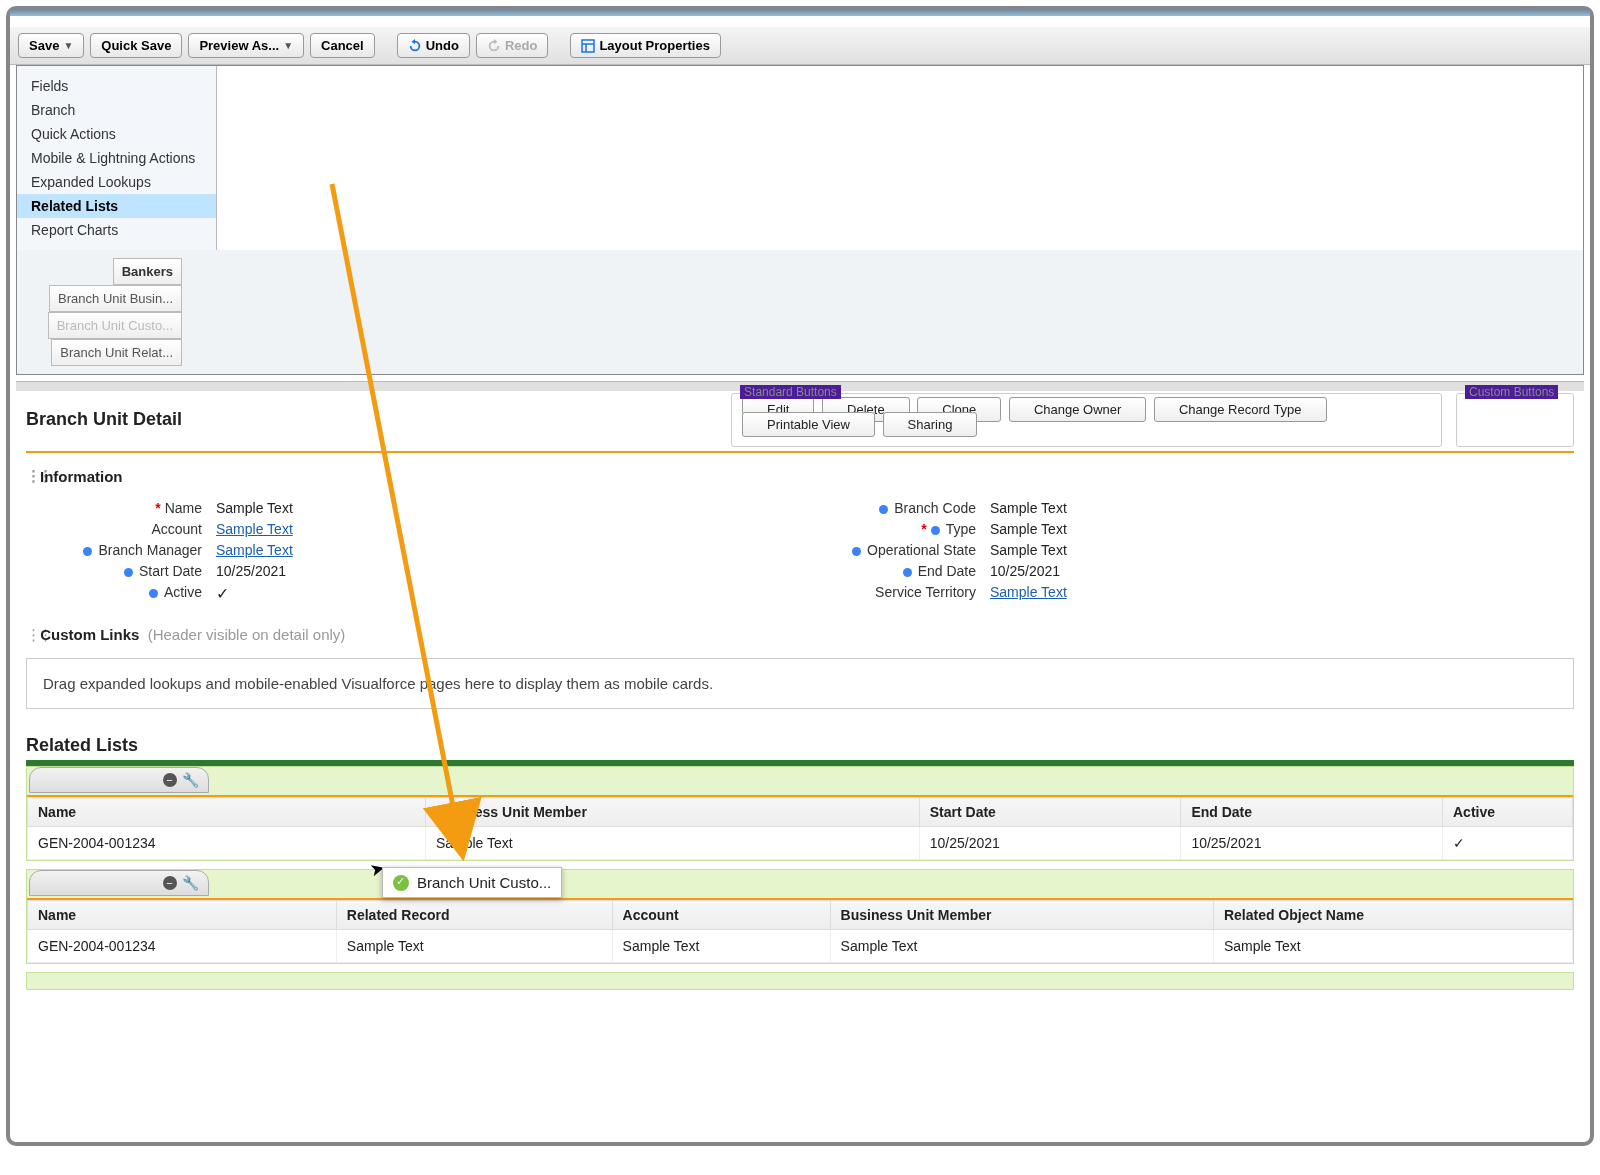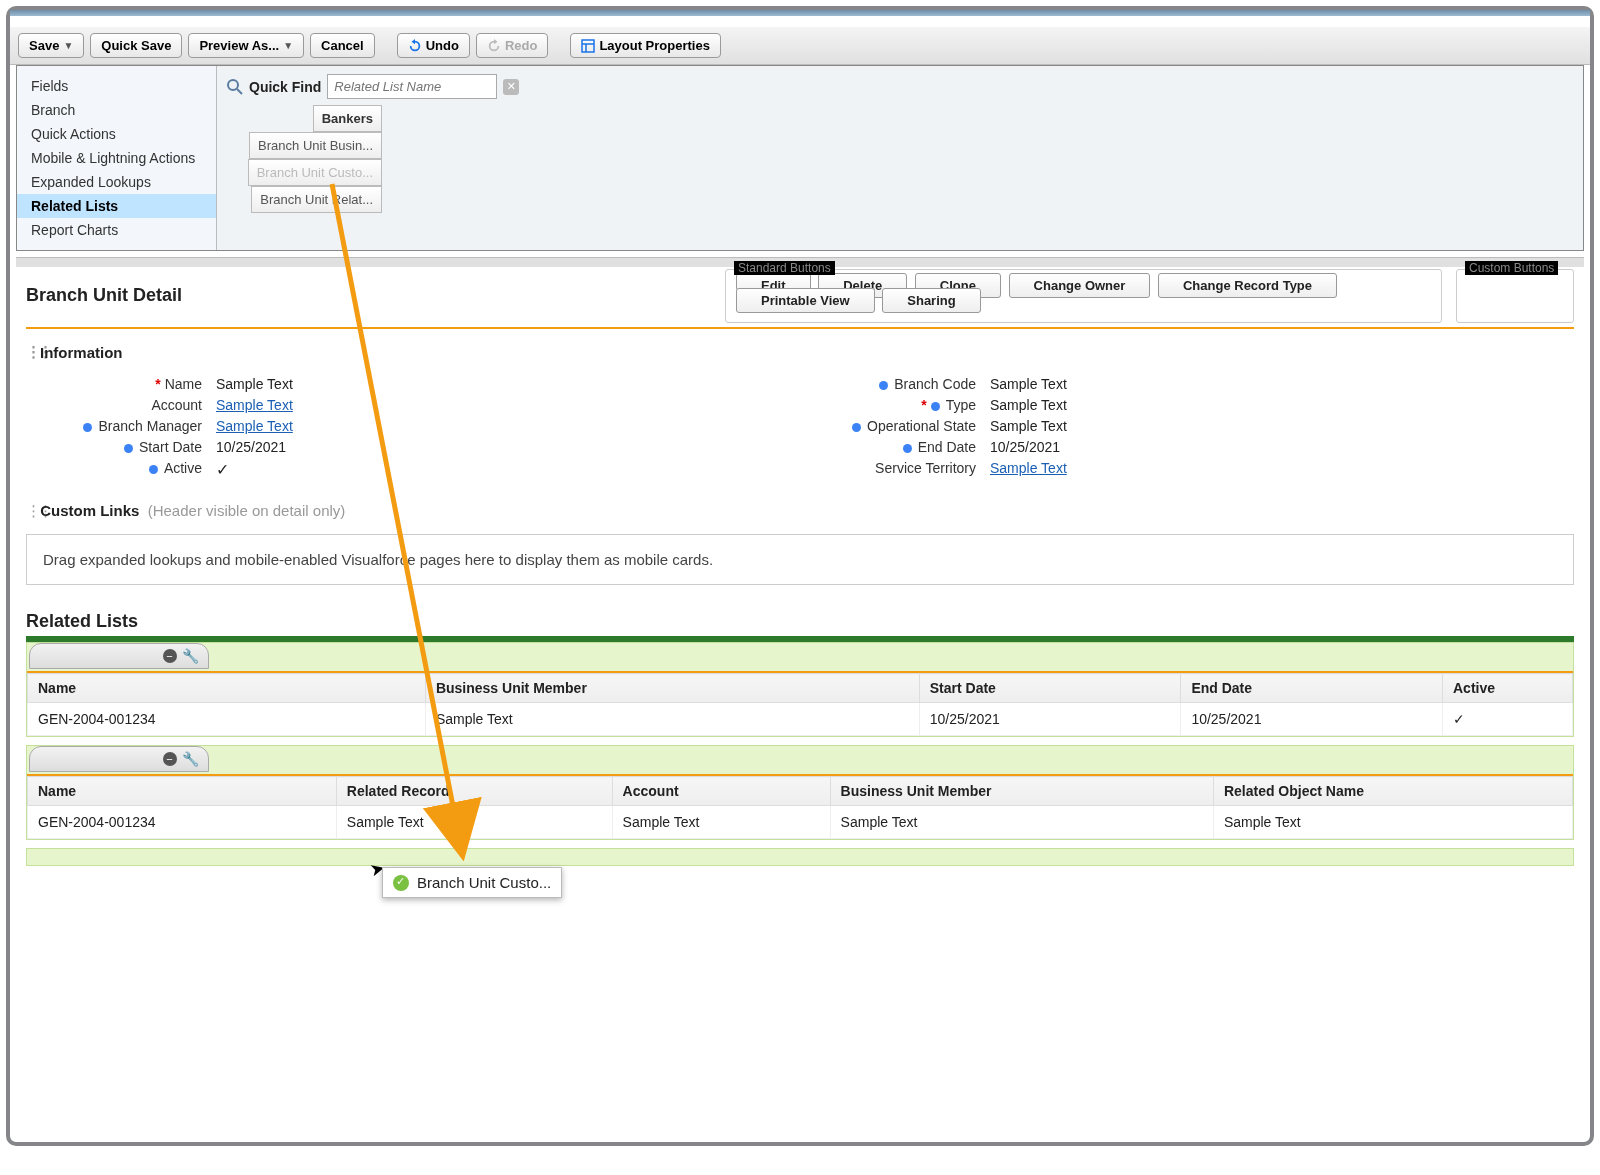--- a/index.html
+++ b/index.html
@@ -5,42 +5,42 @@
 * { box-sizing: border-box; margin: 0; padding: 0; }
 body { font-family: Arial, Helvetica, sans-serif; font-size: 13px; background: #fff; color: #222; }
 .app { border: 4px solid #858689; border-radius: 10px; margin: 6px; background:#fff; min-height:1140px; position:relative;}
 .top-ribbon { height:6px; background:linear-gradient(#6e8ea7,#9cbad2);}
 .toolbar { background: linear-gradient(#f4f4f4,#e0e0e0); border-bottom:1px solid #bbb; padding:6px 8px; display:flex; align-items:flex-end; gap:6px;margin-top:11px;}
 .tbtn { background:linear-gradient(#fff,#e8e8e8); border:1px solid #9a9a9a; border-radius:4px; padding:4px 10px; font-weight:bold; font-size:13px; cursor:pointer; display:flex; align-items:center; gap:4px;}
 .tbtn .caret { font-size:10px; color:#555;}
 .tbtn.disabled { color:#aaa; }
 .sep { width:10px;}
 .undo-icon, .redo-icon { width:14px; height:14px; display:inline-block;}
-.palette { display:flex; border:1px solid #888; margin:0 6px 6px 6px;}
+.palette { display:flex; border:1px solid #888; margin:0 6px 6px 6px;flex-direction:column;}
 .pal-left { width:200px; background:#f3f7fb; border-right:1px solid #bbb; padding:8px 0;}
 .pal-left .item { padding:4px 14px; color:#333; cursor:pointer; font-size:14px;}
 .pal-left .item.selected { background:#bfe4ff; font-weight:bold; color:#000;}
 .pal-right { flex:1; background:#f0f3f6; padding:8px 10px; position:relative;}
 .qf-row { display:flex; align-items:center; gap:6px; margin-bottom:6px;}
 .magnify { width:16px; height:16px; display:inline-block;}
 .qf-label { font-weight:bold; font-size:14px;}
 .qf-input { border:1px solid #aaa; background:#fff; padding:4px 6px; width:170px; font-style:italic; color:#999; font-size:13px;}
 .clear-btn { width:16px; height:16px; border-radius:3px; background:#bbb; color:#fff; font-size:11px; display:flex; align-items:center; justify-content:center; cursor:pointer;}
 .pal-items { display:flex; flex-direction:column; width:155px;align-items:flex-end;}
 .pal-chip { border:1px solid #bbb; background:linear-gradient(#fff,#eee); padding:5px 8px; font-size:13px; color:#555; cursor:grab;}
 .pal-chip.bold { font-weight:bold; color:#333;}
 .pal-chip.dragsrc { color:#bbb; }
 .collapse-bar { height:10px; background:#e0e0e0; border-top:1px solid #bbb; display:flex; justify-content:center; align-items:center; margin:0 6px;}
 .collapse-bar .arrow { font-size:9px; color:#666;}
 .canvas { padding:8px 16px 16px 16px;}
 .section-title { font-size:18px; font-weight:bold; margin:10px 0 8px 0;}
 .handle { display:inline-block; width:10px; color:#999; letter-spacing:-3px;}
 .fieldset { border:1px solid #ccc; padding:8px 10px; position:relative; border-radius:3px;}
-.legend { position:absolute; top:-9px; left:8px; background:#000000; padding:0 4px; color:#888; font-size:12px;}
-.btn-chip { border:1px solid #999; border-radius:3px; background:linear-gradient(#fff,#eee); padding:4px 24px; font-weight:bold; font-size:13px; cursor:pointer; margin-right:4px; white-space:nowrap;}
+.legend { position:absolute; top:-9px; left:8px; background:#4c1d95; padding:0 4px; color:#888; font-size:12px;}
+.btn-chip { border:1px solid #999; border-radius:3px; background:linear-gradient(#fff,#eee); padding:4px 24px; font-weight:normal; font-size:13px; cursor:pointer; margin-right:4px; white-space:nowrap;}
 .hr-orange { border:none; border-top:2px solid #f39c12; margin:4px 0 0 0;}
 .info-head { display:flex; align-items:center; gap:4px; margin-top:14px; font-size:15px; font-weight:bold;}
 .info-grid { display:flex; margin-top:10px;}
 .col { flex:1;}
 .field-row { display:flex; align-items:flex-start; margin:5px 0; font-size:14px;}
 .field-label { width:190px; text-align:right; padding-right:14px; color:#333;}
 .req { color:#d00; font-weight:bold; margin-right:4px;}
 .dot { width:9px; height:9px; border-radius:50%; background:#3b82f6; display:inline-block; margin-right:6px; vertical-align:middle;}
 .field-val { color:#222;}
 .link { color:#1a5fb4; text-decoration:underline; cursor:pointer;}
@@ -120,29 +120,20 @@
   <div class="pal-left">
     <div class="item">Fields</div>
     <div class="item">Branch</div>
     <div class="item">Quick Actions</div>
     <div class="item">Mobile &amp; Lightning Actions</div>
     <div class="item">Expanded Lookups</div>
     <div class="item selected">Related Lists</div>
     <div class="item">Report Charts</div>
   </div>
   <div class="pal-right">
-    <div class="qf-row">
-      <svg class="magnify" viewBox="0 0 16 16">
-            <circle cx="6" cy="6" r="5" fill="none" stroke="#5a7ca0" stroke-width="2"></circle>
-            <line x1="10" y1="10" x2="15" y2="15" stroke="#5a7ca0" stroke-width="2"></line>
-          </svg>
-      <span class="qf-label">Quick Find</span>
-      <input class="qf-input" placeholder="Related List Name" style="">
-      <div class="clear-btn">✕</div>
-    </div>
     <div class="pal-items">
       <div class="pal-chip bold">Bankers</div>
       <div class="pal-chip">Branch Unit Busin...</div>
       <div class="pal-chip dragsrc">Branch Unit Custo...</div>
       <div class="pal-chip">Branch Unit Relat...</div>
     </div>
   </div>
 </div>
 <div class="collapse-bar">
       <span class="arrow">▲</span>

